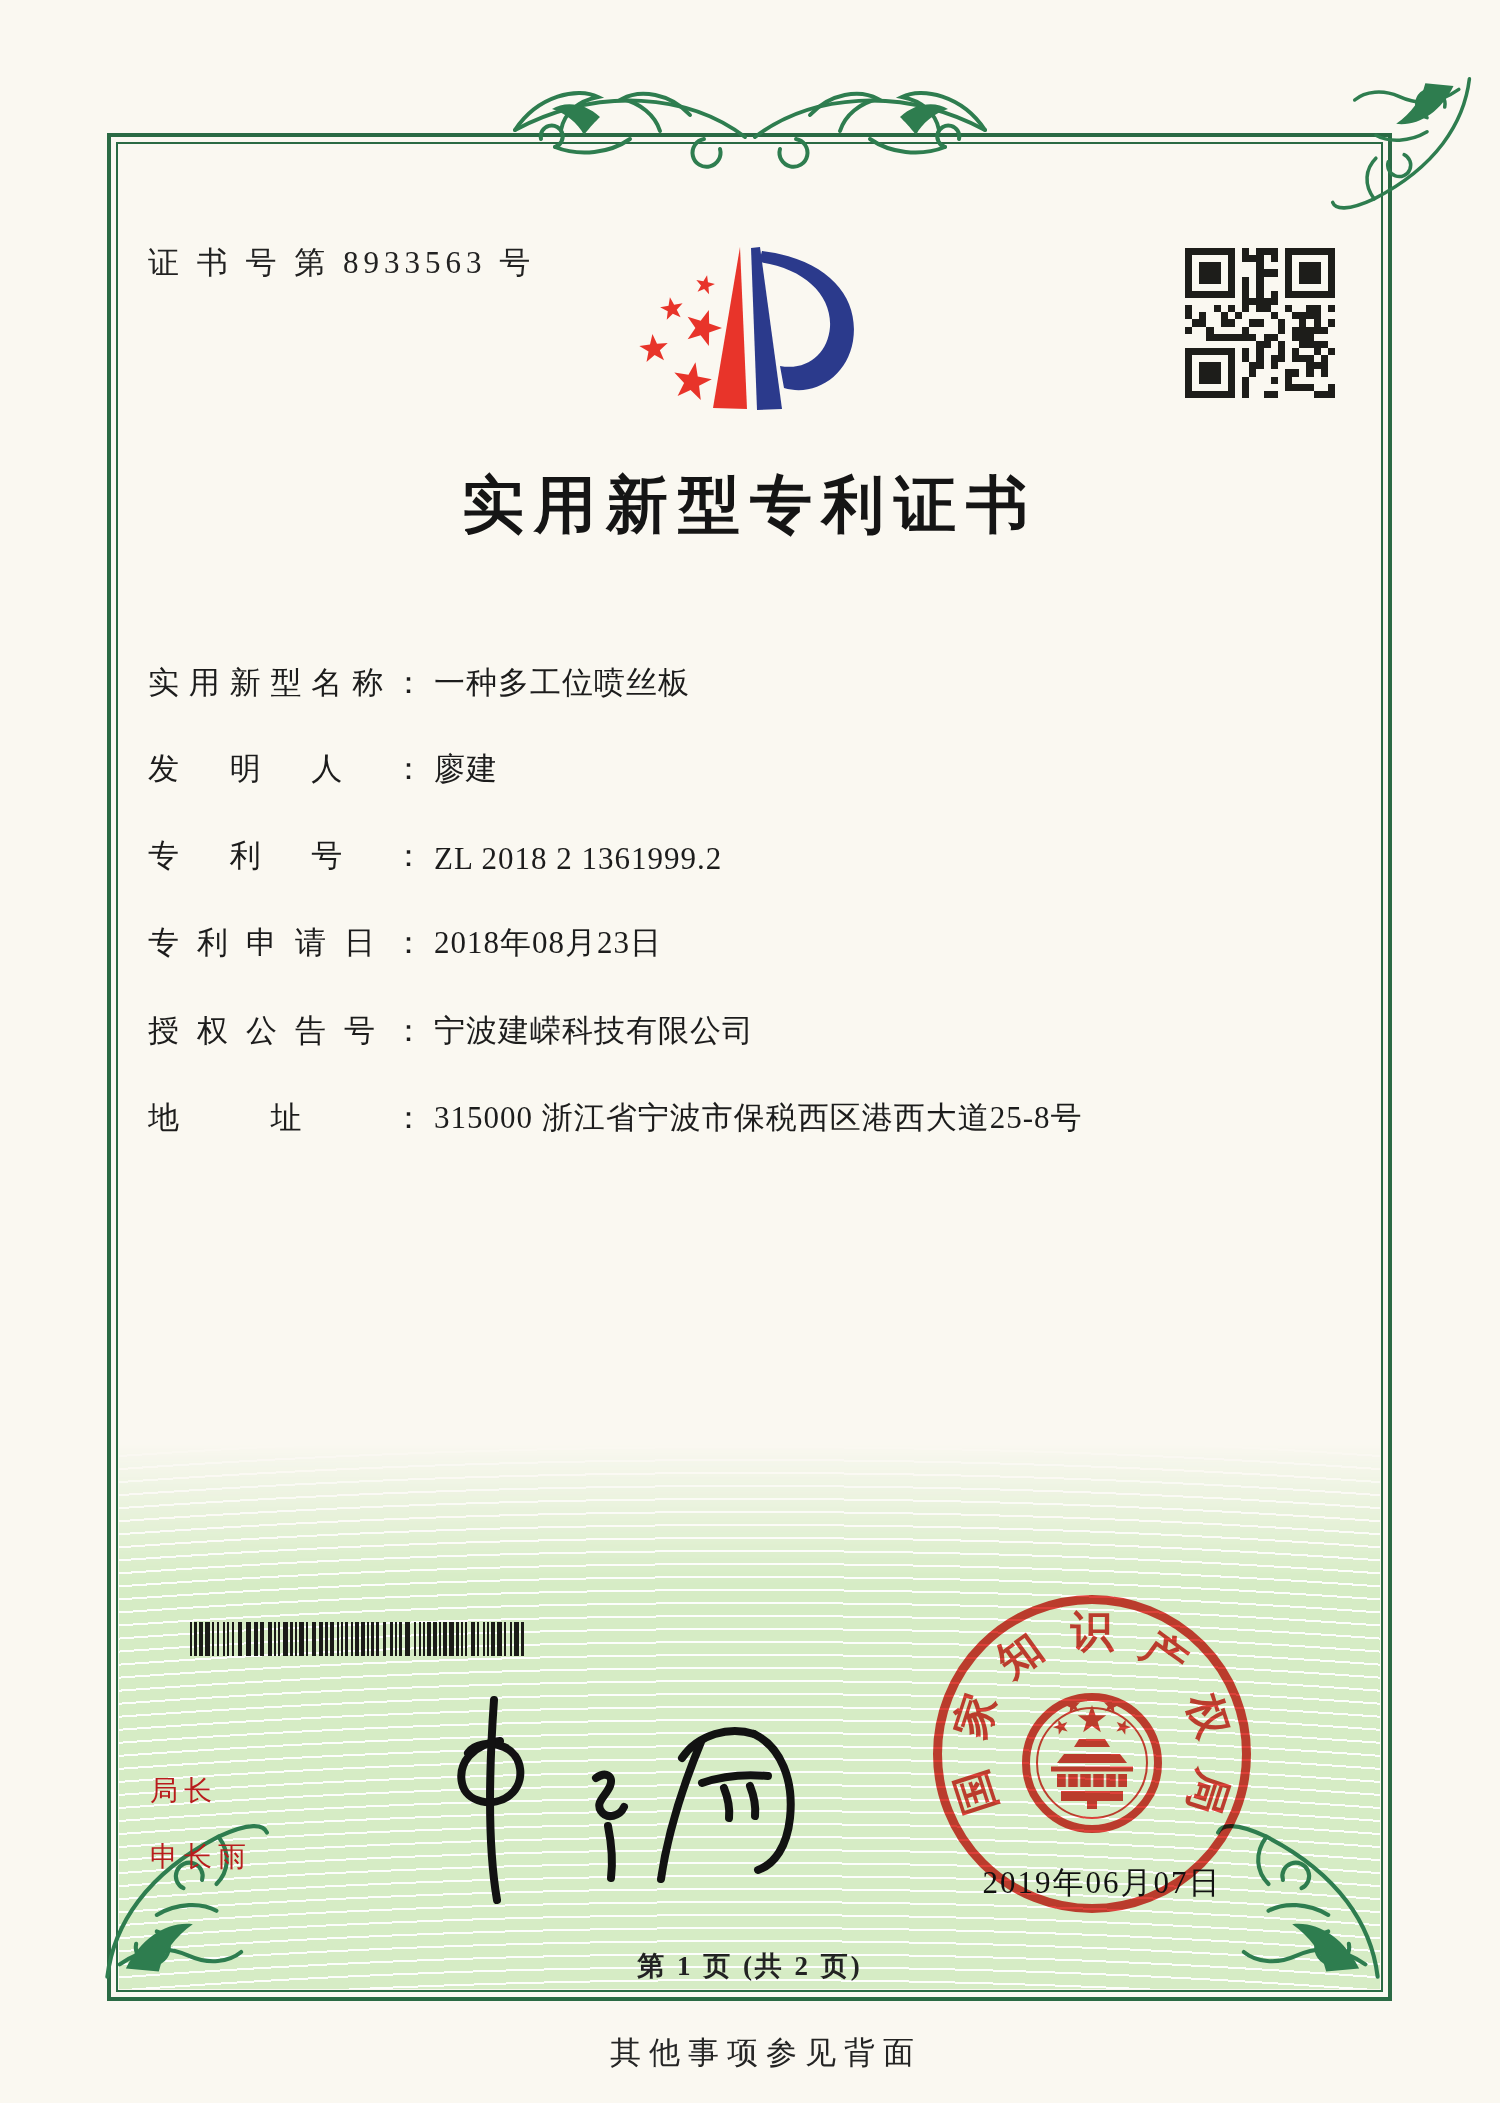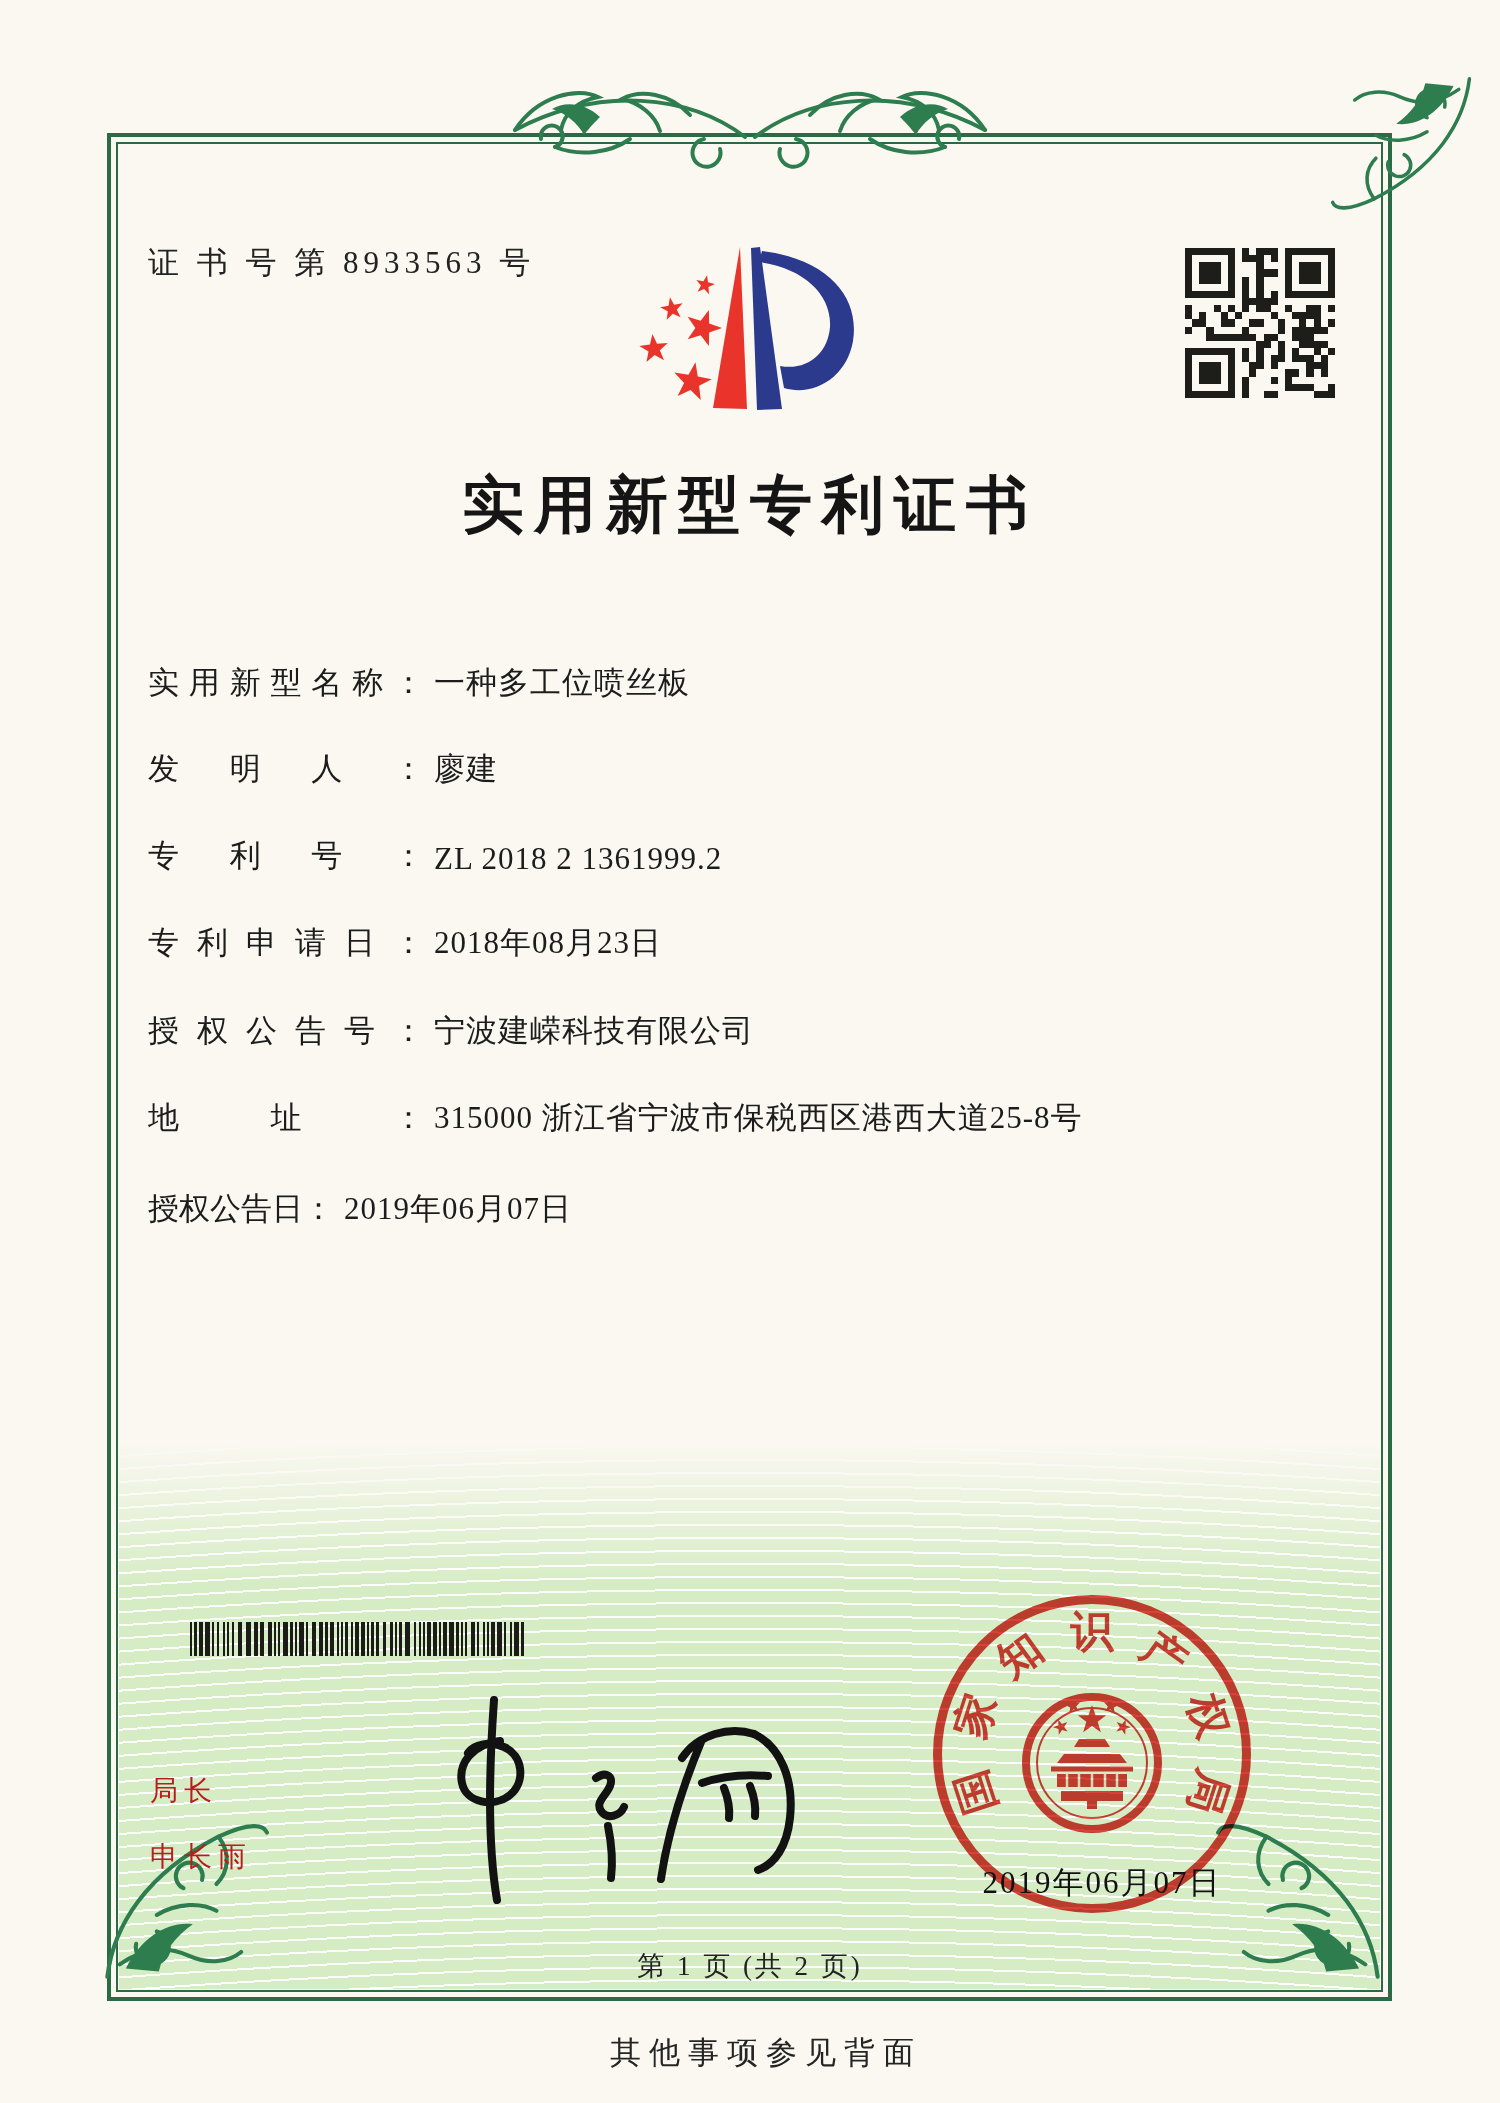--- a/index.html
+++ b/index.html
@@ -60,21 +60,21 @@
     position:absolute;left:0;top:0;right:0;bottom:0;
     border:9px solid #dc352c;border-radius:50%;
   }
   .seal-char{
     position:absolute;width:46px;height:50px;text-align:center;
     font-size:43px;font-weight:700;color:#dc352c;line-height:50px;
   }
   .seal-date{position:absolute;left:952px;top:1862px;width:300px;text-align:center;
     font-size:31px;color:#111;letter-spacing:2px;z-index:5;}
 
-  .page-num{position:absolute;left:0;right:0;top:1948px;text-align:center;font-size:27px;letter-spacing:3px;color:#222;}
+  .page-num{position:absolute;left:0;right:0;top:1948px;text-align:center;font-size:27px;letter-spacing:3px;color:#222;font-weight:bold;}
   .back-note{position:absolute;left:0;right:0;top:2032px;text-align:center;font-size:31px;letter-spacing:8px;color:#242424;padding-left:32px;}
 
   .qr{position:absolute;left:1185px;top:248px;width:150px;height:150px;}
   .barcode{position:absolute;left:190px;top:1622px;width:338px;height:34px;}
   .logo{position:absolute;left:600px;top:235px;width:290px;height:190px;}
   .signature{position:absolute;left:400px;top:1686px;width:430px;height:235px;z-index:4;}
 </style>
 </head>
 <body>
 
@@ -375,23 +375,20 @@
 <div class="frow" style="top:922px">
   <span class="flabel">专利申请日：</span><span class="fvalue">2018年08月23日</span>
 </div>
 <div class="frow" style="top:1010px">
   <span class="flabel">授权公告号：</span><span class="fvalue">宁波建嵘科技有限公司</span>
 </div>
 <div class="frow" style="top:1097px">
   <span class="flabel">地址：</span><span class="fvalue">315000 浙江省宁波市保税西区港西大道25-8号</span>
 </div>
 <div class="frow" style="top:1188px">
-  <span>
-    <span class="flabel compact">授权公告日：</span><span class="fvalue">2019年06月07日</span>
-  </span>
 </div>
 
 <div class="paras">
 </div>
 
 <svg class="barcode" id="barcode" viewBox="0 0 338 34">
     <rect x="0" y="0" width="2" height="34" fill="#1b1b18"></rect>
     <rect x="4" y="0" width="3" height="34" fill="#1b1b18"></rect>
     <rect x="9" y="0" width="4" height="34" fill="#1b1b18"></rect>
     <rect x="15" y="0" width="5" height="34" fill="#1b1b18"></rect>

